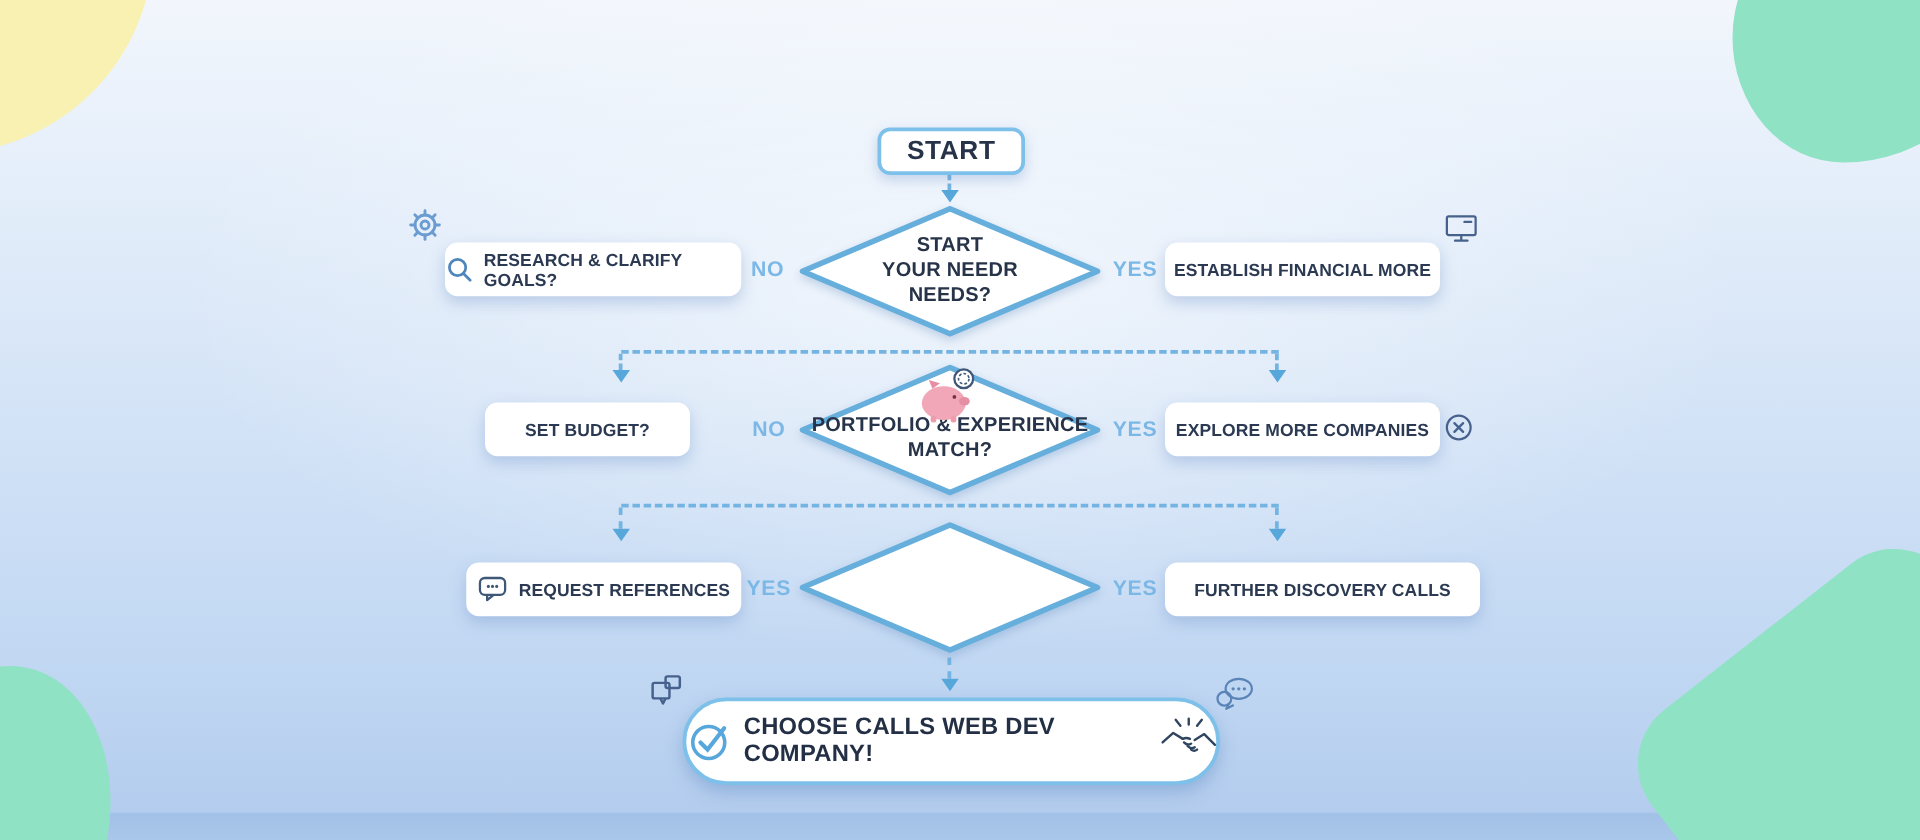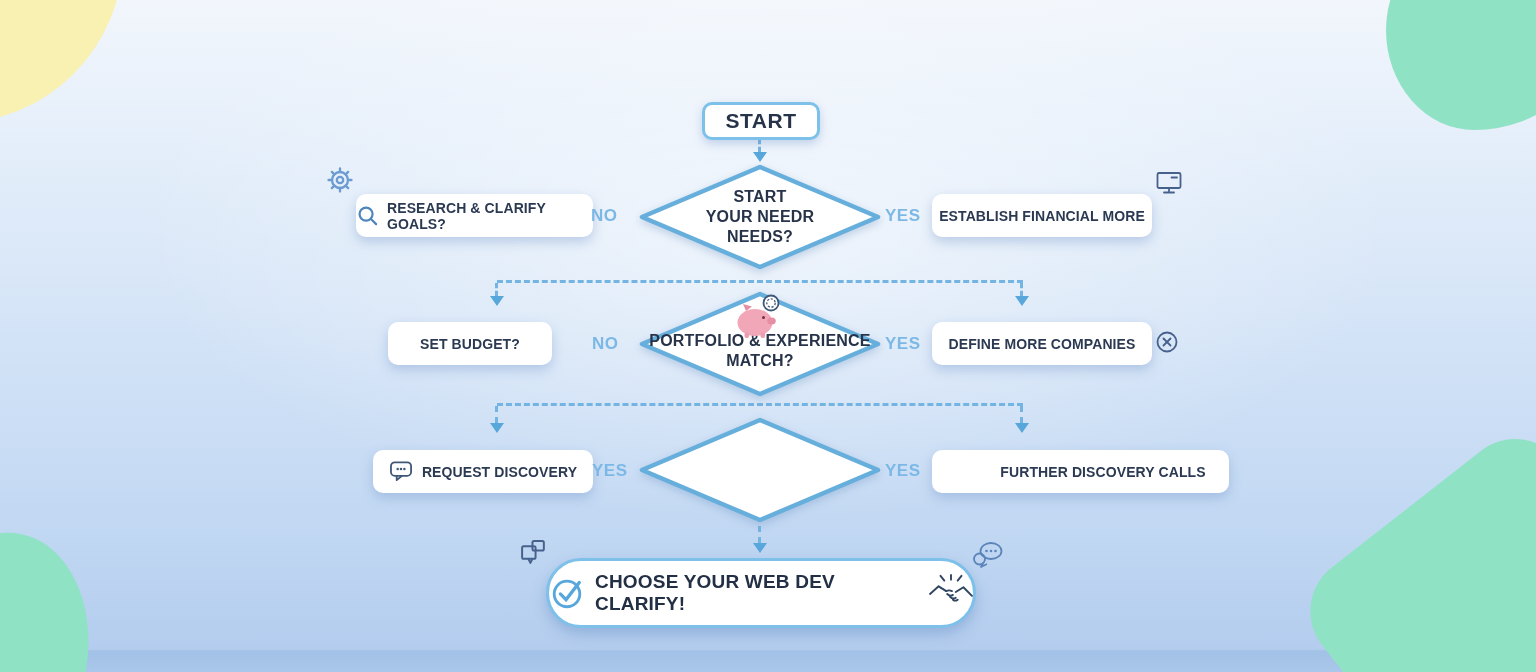--- a/index.html
+++ b/index.html
@@ -49,23 +49,23 @@
   
   .node-box{position:absolute;height:43px;z-index:2;background:#fff;border-radius:10px;
     display:flex;align-items:center;justify-content:center;gap:8px;
     font-size:14px;font-weight:700;color:#2b3a52;letter-spacing:.1px;
     box-shadow:0 5px 12px rgba(110,145,200,.38);}
   .bL1{left:356px;top:194px;width:237px;}
   .bR1{left:932px;top:194px;width:220px;}
   .bL2{left:388px;top:322px;width:164px;}
   .bR2{left:932px;top:322px;width:220px;}
   .bL3{left:373px;top:450px;width:220px;}
-  .bR3{left:932px;top:450px;width:252px;padding-left:45px;}
-  
-  .yn-label{position:absolute;width:46px;text-align:left;z-index:2;
+  .bR3{left:932px;top:450px;width:252px;}
+  
+  .yn-label{position:absolute;width:46px;text-align:center;z-index:2;
     font-size:17px;font-weight:700;color:var(--label-blue,#7cb8e6);letter-spacing:.5px;}
   .no1{left:591px;top:206px;} .yes1{left:885px;top:206px;}
   .no2{left:592px;top:334px;} .yes2{left:885px;top:334px;}
   .yes3a{left:592px;top:461px;} .yes3b{left:885px;top:461px;}
   
   .dash-h{position:absolute;z-index:1;height:0;border-top:3px dashed var(--connector-blue,#74b4e2);}
   .dash-v{position:absolute;z-index:1;width:0;border-left:3px dashed var(--connector-blue,#74b4e2);}
   .arr{position:absolute;z-index:1;width:0;height:0;
     border-left:7px solid transparent;border-right:7px solid transparent;
     border-top:10px solid var(--connector-strong,#57a7db);}
@@ -169,49 +169,49 @@
   <div class="node-box bR1">
     <span>ESTABLISH FINANCIAL MORE</span>
   </div>
 
   <div class="node-box bL2">
     <span>SET BUDGET?</span>
   </div>
   <div class="yn-label no2">NO</div>
   <div class="yn-label yes2">YES</div>
   <div class="node-box bR2">
-    <span>DEFINE MORE COMPANIES</span>
+    <span>EXPLORE MORE COMPANIES</span>
   </div>
 
   <div class="node-box bL3">
     <span class="box-icon">
       <svg width="25" height="23" viewBox="0 0 26 24" fill="none" stroke="#3f5878" stroke-width="1.9" stroke-linejoin="round">
         <rect x="2" y="2.5" width="21" height="14" rx="4"></rect>
         <circle cx="9" cy="9.5" r="1.3" fill="#3f5878" stroke="none"></circle>
         <circle cx="12.5" cy="9.5" r="1.3" fill="#3f5878" stroke="none"></circle>
         <circle cx="16" cy="9.5" r="1.3" fill="#3f5878" stroke="none"></circle>
         <path d="M8 16.5 L8 21 L13.5 16.5"></path>
       </svg>
     </span>
-    <span>REQUEST DISCOVERY</span>
+    <span>REQUEST REFERENCES</span>
   </div>
   <div class="yn-label yes3a">YES</div>
   <div class="yn-label yes3b">YES</div>
   <div class="node-box bR3">
     <span>FURTHER DISCOVERY CALLS</span>
   </div>
 
   <div class="end-pill">
     <span class="box-icon">
       <svg width="36" height="36" viewBox="0 0 38 38" fill="none" stroke="#58a7dc" stroke-linecap="round">
         <circle cx="19" cy="20" r="13.5" stroke-width="3"></circle>
         <path d="M12 20 L18 26 L32 8" stroke-width="3.5"></path>
       </svg>
     </span>
-    <span>CHOOSE YOUR WEB DEV CLARIFY!</span>
+    <span>CHOOSE CALLS WEB DEV COMPANY!</span>
     <span class="box-icon">
       <svg width="44" height="40" viewBox="0 0 46 42" fill="none" stroke="#2f4560" stroke-width="2" stroke-linecap="round" stroke-linejoin="round">
         <path d="M23 7 L23 2"></path>
           <path d="M30 8 L34 3"></path>
           <path d="M16 8 L12 3"></path>
         <path d="M1 22 L10 14 L18 19"></path>
         <path d="M45 24 L36 15 L28 20"></path>
         <path d="M18 19 C20 18 22 18 24 19"></path>
         <path d="M19 22 Q22 25 25 23"></path>
         <path d="M22 25 Q25 28 28 26"></path>

